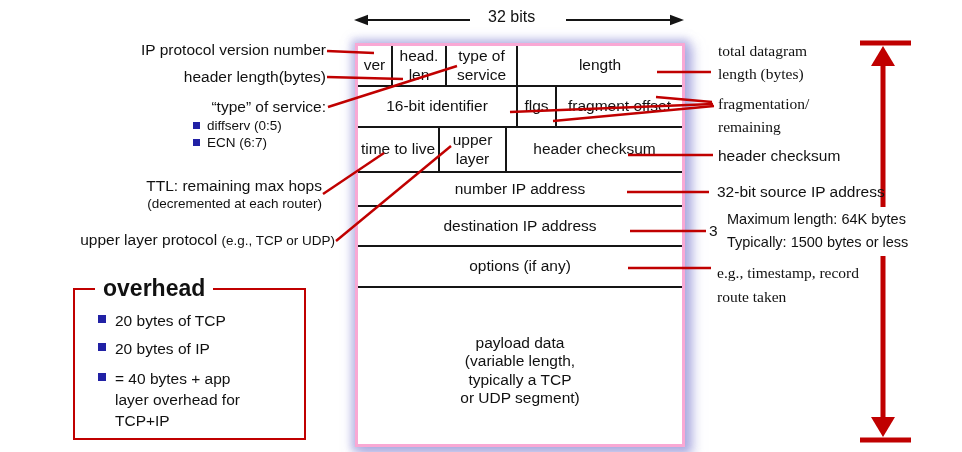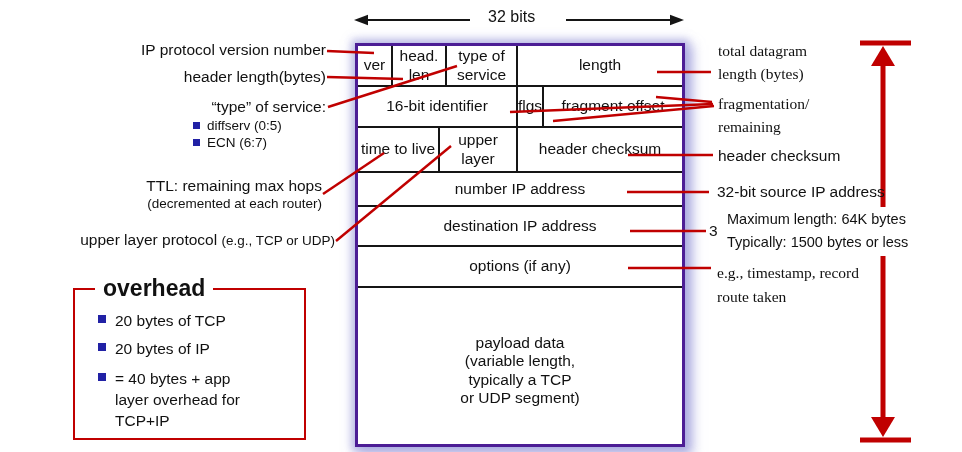--- a/index.html
+++ b/index.html
@@ -3,21 +3,21 @@
 <meta charset="utf-8">
 <style>
   html,body{margin:0;padding:0;background:#fff;}
   #canvas{
     position:relative;width:962px;height:452px;background:#fff;overflow:hidden;
     font-family:"Liberation Sans",sans-serif;color:#111;
   }
   
   #pkt-table{
     position:absolute;left:355px;top:43px;width:330px;height:404px;
-    box-sizing:border-box;border:3px solid #4c1d95;background:#fff;
+    box-sizing:border-box;border:3px solid #f9a8d4;background:#fff;
     display:flex;flex-direction:column;
     box-shadow:0 0 8px 4px rgba(152,152,216,.55), 5px 5px 11px 3px rgba(152,152,216,.6);
     z-index:1;
   }
   .prow{display:flex;box-sizing:border-box;border-bottom:2.5px solid #151515;}
   .prow:last-child{border-bottom:none;flex:1;margin-top:9px;}
   .pcell{
     box-sizing:border-box;border-right:2.5px solid #151515;
     display:flex;align-items:center;justify-content:center;text-align:center;
     font-size:15.5px;line-height:1.18;padding:0 1px;
@@ -58,26 +58,26 @@
 
   <div id="pkt-table">
     <div class="prow" style="height:41px;">
       <div class="pcell" style="width:35px;">ver</div>
       <div class="pcell" style="width:54px;">head. len</div>
       <div class="pcell" style="width:71px;">type of service</div>
       <div class="pcell">length</div>
     </div>
     <div class="prow" style="height:41px;">
       <div class="pcell" style="width:160px;">16-bit identifier</div>
-      <div class="pcell" style="width:26px;text-align:center;">flgs</div>
+      <div class="pcell" style="width:39px;text-align:center;">flgs</div>
       <div class="pcell">fragment offset</div>
     </div>
     <div class="prow" style="height:45px;">
       <div class="pcell" style="width:82px;">time to live</div>
-      <div class="pcell" style="width:78px;">upper layer</div>
+      <div class="pcell" style="width:67px;">upper layer</div>
       <div class="pcell">header checksum</div>
     </div>
     <div class="prow" style="height:34px;">
       <div class="pcell">number IP address</div>
     </div>
     <div class="prow" style="height:40px;">
       <div class="pcell">destination IP address</div>
     </div>
     <div class="prow" style="height:41px;">
       <div class="pcell">options (if any)</div>

